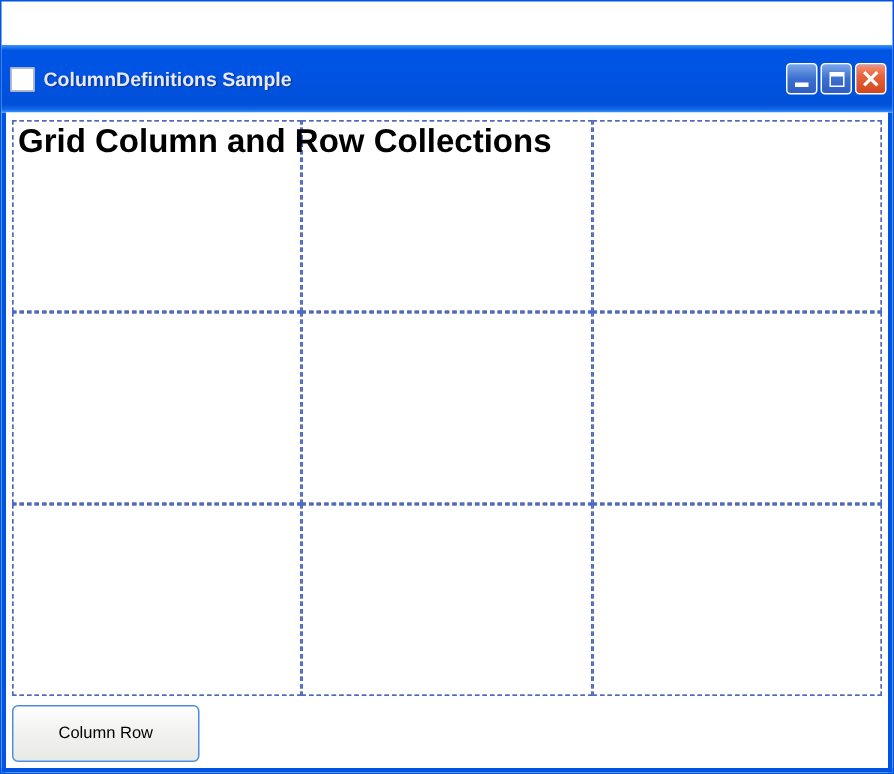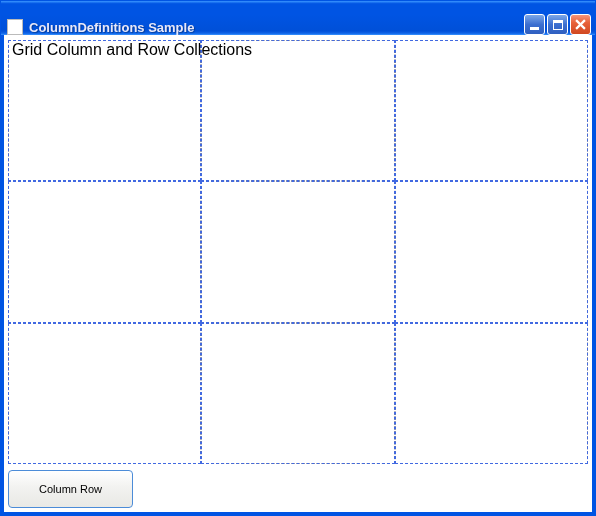--- a/index.html
+++ b/index.html
@@ -16,27 +16,28 @@
     }
     .window {
       width: 596px;
       height: 516px;
       border: 1px solid #0054e3;
       background: #ffffff;
       display: flex;
       flex-direction: column;
     }
     .titlebar {
-      height: 34px;
+      height: 45px;
       background: linear-gradient(to bottom, #3a95ff 0%, #0054e3 8%, #0054e3 40%, #0050d8 88%, #1065e8 95%, #3a95ff 100%);
       display: flex;
-      align-items: flex-end;
+      align-items: center;
       padding: 0 4px 0 6px;
       color: #ffffff;
       flex-shrink: 0;
+      margin-top: 29px;
     }
     .title-icon {
       width: 16px;
       height: 16px;
       background: #ffffff;
       border: 1px solid #bbb;
       margin-right: 6px;
       flex-shrink: 0;
     }
     .title-text {
@@ -89,22 +90,22 @@
       border-left: 3px solid #0054e3;
       border-right: 3px solid #0054e3;
       border-bottom: 3px solid #0054e3;
       background: #ffffff;
       padding: 4px;
       display: flex;
       flex-direction: column;
       position: relative;
     }
     .heading {
-      font-size: 16px;
-      font-weight: normal;
+      font-size: 22px;
+      font-weight: bold;
       color: #000000;
       padding: 2px 2px 0 2px;
       position: absolute;
       top: 4px;
       left: 6px;
       z-index: 2;
       text-align: right;
     }
     .grid-area {
       flex: 1;

